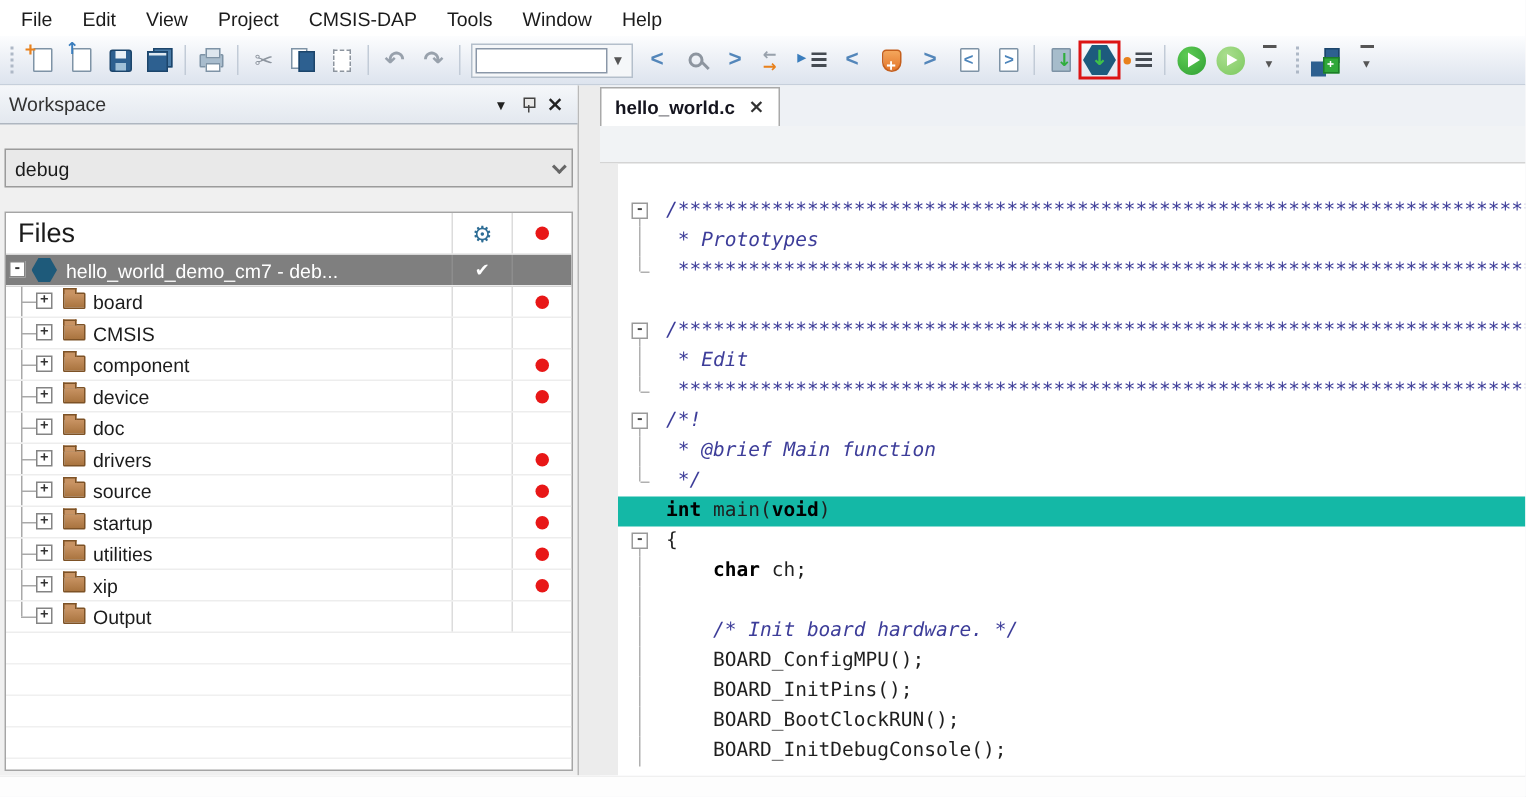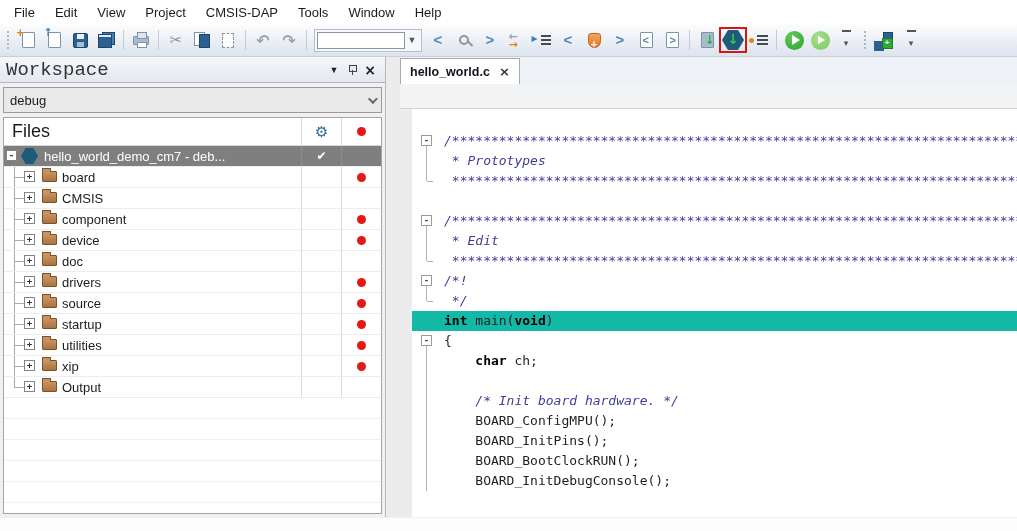--- a/index.html
+++ b/index.html
@@ -85,29 +85,29 @@
   .gl-build::before { content:""; position:absolute; top:0; right:1px; width:8px; height:8px; background:#2d6090; border:1px solid #1c456b; box-shadow:-9px 9px 0 #2d6090; }
   .gl-build::after { content:"+"; position:absolute; bottom:0; right:1px; width:9px; height:9px; background:#2fa839; border:1px solid #1d7d28; color:#fff; font:bold 8px/8px "Liberation Sans",sans-serif; text-align:center; }
 
   
   .main { flex:1 1 auto; display:flex; min-height:0; }
 
   
   .left-panel { width:386px; flex:0 0 auto; background:#f0f0f0; display:flex; flex-direction:column; border-right:1px solid #b9b9b9; }
   .panel-titlebar { height:26px; background:linear-gradient(#f5f7fa,#e3e8ef); border-bottom:1px solid #aeb6c0;
     display:flex; align-items:center; padding:0 6px; }
-  .panel-title { font-size:19px; color:#333; flex:1;font-family:Liberation Mono, monospace; }
+  .panel-title { font-size:13px; color:#333; flex:1; }
   .ptb-btn { width:18px; height:18px; display:inline-flex; align-items:center; justify-content:center; color:#222; }
   .chev-down-glyph { font-size:9px; color:#222; }
   .pin-glyph { position:relative; width:9px; height:10px; }
   .pin-glyph::before { content:""; position:absolute; top:0; left:1px; width:6px; height:5px; background:#e8e8e8; border:1px solid #444; }
   .pin-glyph::after { content:""; position:absolute; top:5px; left:4px; width:1px; height:5px; background:#444; }
   .close-glyph { font:bold 14px/14px "DejaVu Sans",sans-serif; color:#222; }
 
-  .config-combo { margin:4px 3px; height:22px; background:#e9e9e9; border:1px solid #9b9b9b;
+  .config-combo { margin:16px 3px; height:22px; background:#e9e9e9; border:1px solid #9b9b9b;
     display:flex; align-items:center; padding:12px 6px; }
   .config-combo .label { flex:1; font-size:13px; color:#1b1b1b; }
   .combo-chev { width:7px; height:7px; border-right:2px solid #666; border-bottom:2px solid #666; transform:rotate(45deg) translateY(-2px); }
 
   .files-frame { flex:1; margin:0 3px 3px 3px; background:#fff; border:1px solid #a5a5a5; overflow:hidden;
     display:flex; flex-direction:column; }
   .t-row { display:flex; height:21px; border-bottom:1px solid #ededed; flex:0 0 auto; }
   .t-header { height:28px; border-bottom:1px solid #d8d8d8; }
   .t-name { flex:1; position:relative; display:flex; align-items:center; overflow:hidden; white-space:nowrap; }
   .t-check { width:40px; border-left:1px solid #dcdcdc; display:flex; align-items:center; justify-content:center; }
@@ -488,20 +488,21 @@
         <div class="change-strip"></div>
         <div id="code-lines">
             <div class="code-line"><span class="fold-cell"><span class="fold-box">-</span><span class="fold-vln from-box"></span></span><span class="code-text"><span class="seg-comment">/*******************************************************************************************</span></span></div>
             <div class="code-line"><span class="fold-cell"><span class="fold-vln"></span></span><span class="code-text"><span class="seg-comment"> * Prototypes</span></span></div>
             <div class="code-line"><span class="fold-cell"><span class="fold-vln to-mid"></span><span class="fold-corner"></span></span><span class="code-text"><span class="seg-comment"> *******************************************************************************************</span></span></div>
             <div class="code-line"><span class="fold-cell"></span><span class="code-text"></span></div>
             <div class="code-line"><span class="fold-cell"><span class="fold-box">-</span><span class="fold-vln from-box"></span></span><span class="code-text"><span class="seg-comment">/*******************************************************************************************</span></span></div>
             <div class="code-line"><span class="fold-cell"><span class="fold-vln"></span></span><span class="code-text"><span class="seg-comment"> * Edit</span></span></div>
             <div class="code-line"><span class="fold-cell"><span class="fold-vln to-mid"></span><span class="fold-corner"></span></span><span class="code-text"><span class="seg-comment"> *******************************************************************************************</span></span></div>
             <div class="code-line"><span class="fold-cell"><span class="fold-box">-</span><span class="fold-vln from-box"></span></span><span class="code-text"><span class="seg-comment">/*!</span></span></div>
+            <div class="code-line"><span class="fold-cell"><span class="fold-vln"></span></span><span class="code-text"><span class="seg-comment"> * @brief Main function</span></span></div>
             <div class="code-line"><span class="fold-cell"><span class="fold-vln to-mid"></span><span class="fold-corner"></span></span><span class="code-text"><span class="seg-comment"> */</span></span></div>
             <div class="code-line hl"><span class="fold-cell"></span><span class="code-text"><span class="seg-keyword">int</span><span class="seg-plain"> main(</span><span class="seg-keyword">void</span><span class="seg-plain">)</span></span></div>
             <div class="code-line"><span class="fold-cell"><span class="fold-box">-</span><span class="fold-vln from-box"></span></span><span class="code-text"><span class="seg-plain">{</span></span></div>
             <div class="code-line"><span class="fold-cell"><span class="fold-vln"></span></span><span class="code-text"><span class="seg-plain">    </span><span class="seg-keyword">char</span><span class="seg-plain"> ch;</span></span></div>
             <div class="code-line"><span class="fold-cell"><span class="fold-vln"></span></span><span class="code-text"></span></div>
             <div class="code-line"><span class="fold-cell"><span class="fold-vln"></span></span><span class="code-text"><span class="seg-comment">    /* Init board hardware. */</span></span></div>
             <div class="code-line"><span class="fold-cell"><span class="fold-vln"></span></span><span class="code-text"><span class="seg-plain">    BOARD_ConfigMPU();</span></span></div>
             <div class="code-line"><span class="fold-cell"><span class="fold-vln"></span></span><span class="code-text"><span class="seg-plain">    BOARD_InitPins();</span></span></div>
             <div class="code-line"><span class="fold-cell"><span class="fold-vln"></span></span><span class="code-text"><span class="seg-plain">    BOARD_BootClockRUN();</span></span></div>
             <div class="code-line"><span class="fold-cell"><span class="fold-vln"></span></span><span class="code-text"><span class="seg-plain">    BOARD_InitDebugConsole();</span></span></div>

